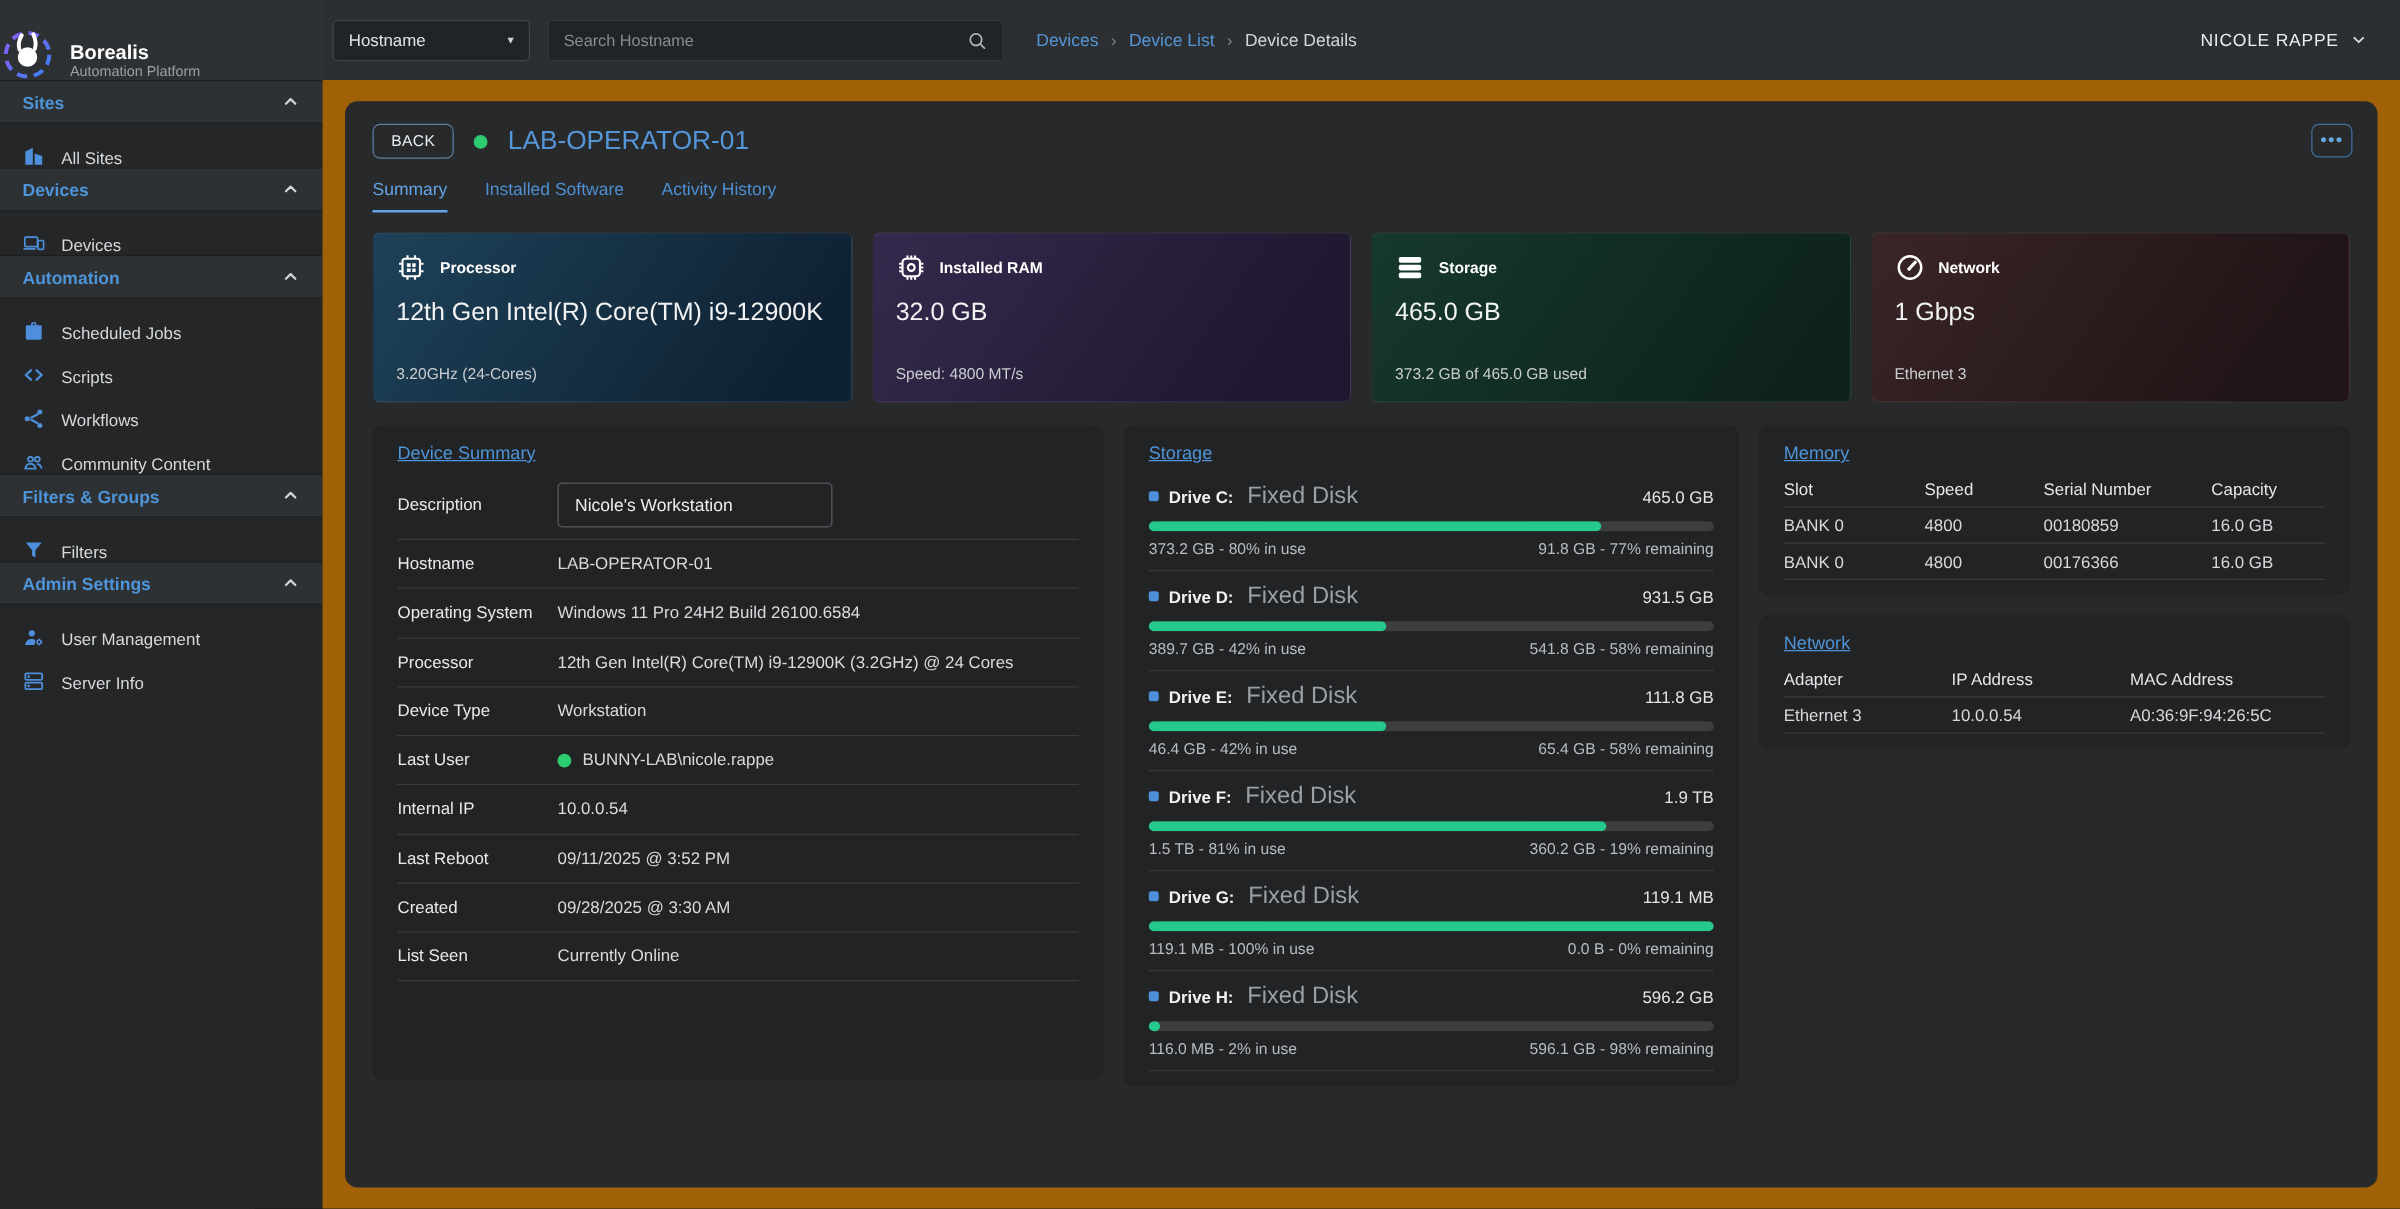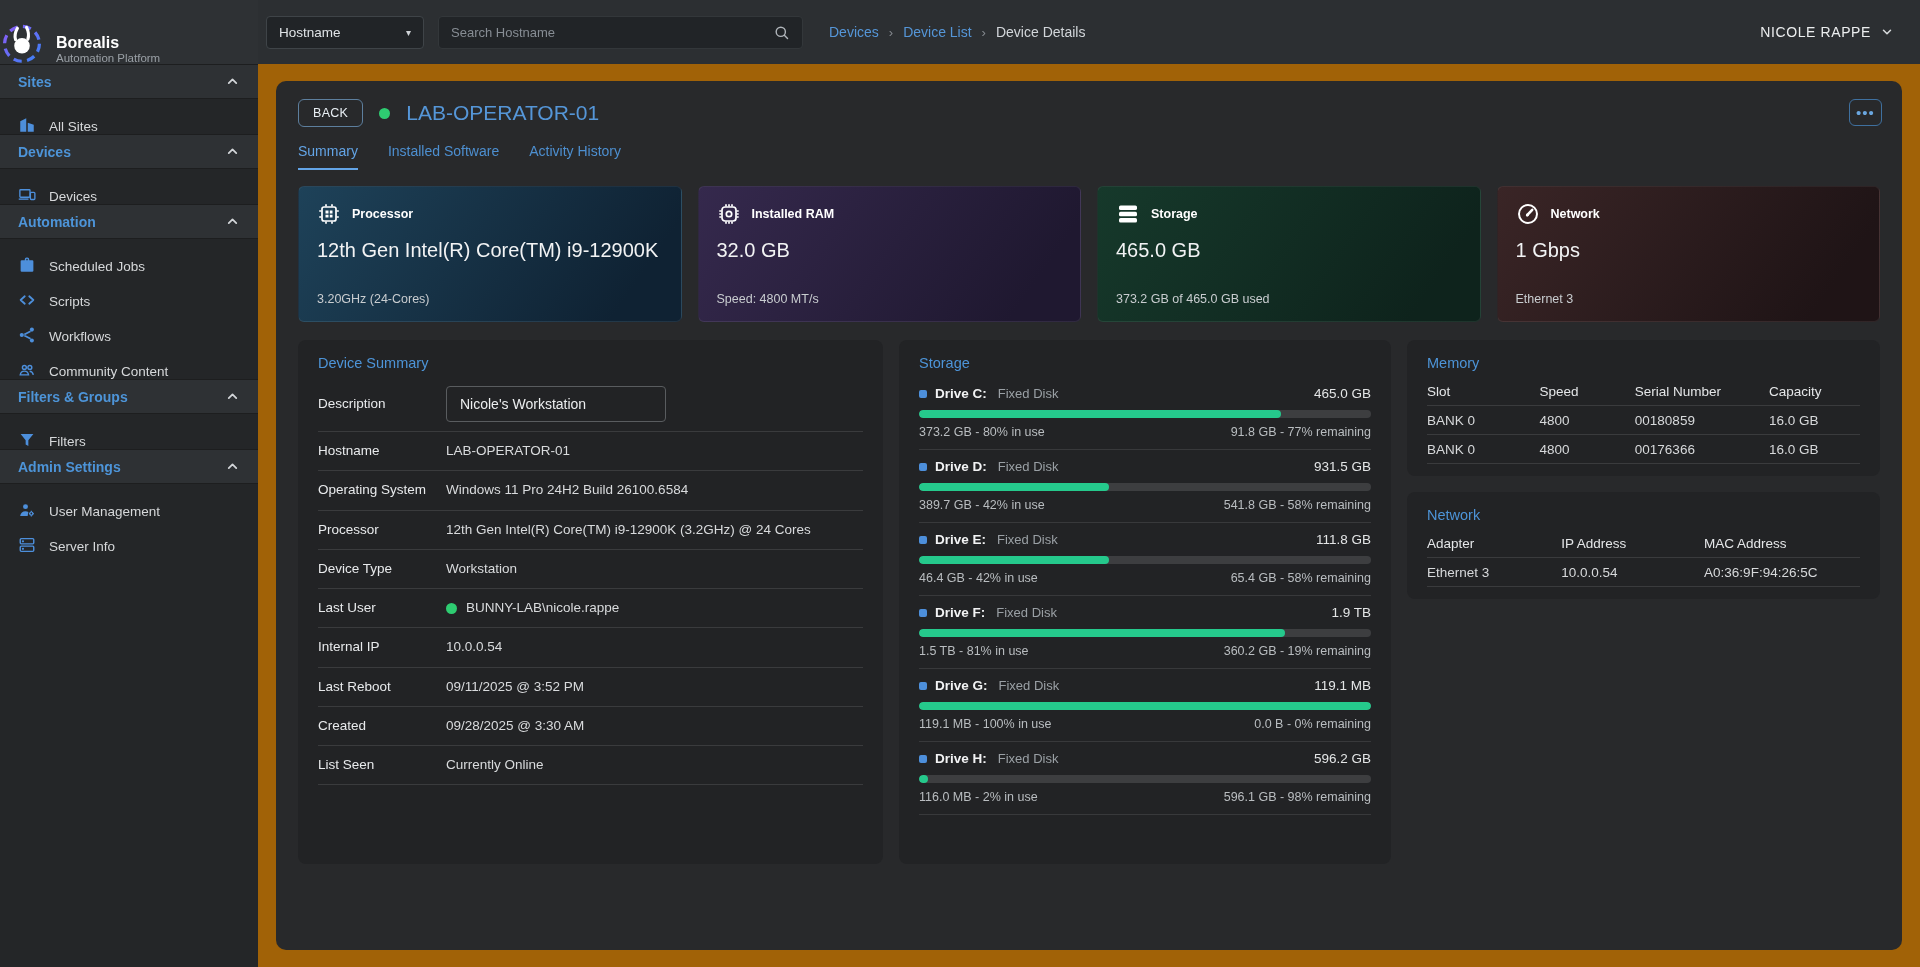--- a/index.html
+++ b/index.html
@@ -73,40 +73,40 @@
     display:flex; flex-direction:column; border:1px solid rgba(255,255,255,0.07); }
   .stat-head { display:flex; align-items:center; gap:11px; }
   .stat-head .icon { width:24px; height:24px; color:#ffffff; }
   .stat-title { font-size:12.5px; font-weight:bold; color:#ffffff; }
   .stat-value { font-size:20px; color:#f2f3f4; margin-top:13px; }
   .stat-sub { font-size:12.5px; color:#c9cdd0; margin-top:auto; }
 
   
   .panels { display:flex; gap:16px; margin-top:18px; align-items:flex-start; }
   .panel { background:#222325; border-radius:8px; padding:15px 20px 12px; }
-  .panel-title { font-size:14.5px; color:#4d94d8; margin-bottom:6px; }
+  .panel-title { font-size:14.5px; color:#4d94d8; margin-bottom:6px;text-decoration:underline; }
   .panel-summary { width:585px; min-height:524px; }
   .panel-storage { width:492px; min-height:524px; }
   .right-col { flex:1; display:flex; flex-direction:column; gap:16px; }
 
   
   .sum-row { display:flex; align-items:center; padding:9px 0; border-bottom:1px solid #3a3b3d;
     font-size:13.5px; }
   .sum-label { width:128px; flex-shrink:0; color:#e8eaec; line-height:1.35; }
   .sum-value { flex:1; color:#d9dbdd; line-height:1.5; display:flex; align-items:center; gap:9px; }
   .sum-input { width:220px; background:transparent; border:1px solid #595c5f; border-radius:4px;
     padding:9px 13px; font-size:14px; color:#eceeef; font-family:"Liberation Sans", sans-serif;
     outline:none; }
 
   
   .drive { padding:9px 0 10px; border-bottom:1px solid #38393b; }
   .drive-head { display:flex; align-items:center; gap:8px; font-size:13.5px; }
   .drive-bullet { width:8px; height:8px; border-radius:2px; background:#4d8fdb; flex-shrink:0; }
   .drive-name { font-weight:bold; color:#f2f3f4; }
-  .drive-type { color:#9aa0a5; font-size:13px; margin-left:3px; }
+  .drive-type { color:#9aa0a5; font-size:19px; margin-left:3px; }
   .drive-size { margin-left:auto; color:#e3e5e6; }
   .drive-bar { height:8px; background:#3d3e40; border-radius:4px; margin:9px 0 7px; overflow:hidden; }
   .drive-fill { height:100%; border-radius:4px; background:#25c98c; }
   .drive-stats { display:flex; justify-content:space-between; font-size:12.5px; color:#b9bdc0; }
 
   
   .tbl { width:100%; }
   .tbl-row { display:grid; align-items:center; min-height:29px; padding:4px 0;
     border-bottom:1px solid #3a3b3d; font-size:13.5px; color:#d7d9db; }
   .tbl-row.head { color:#e4e6e8; }

